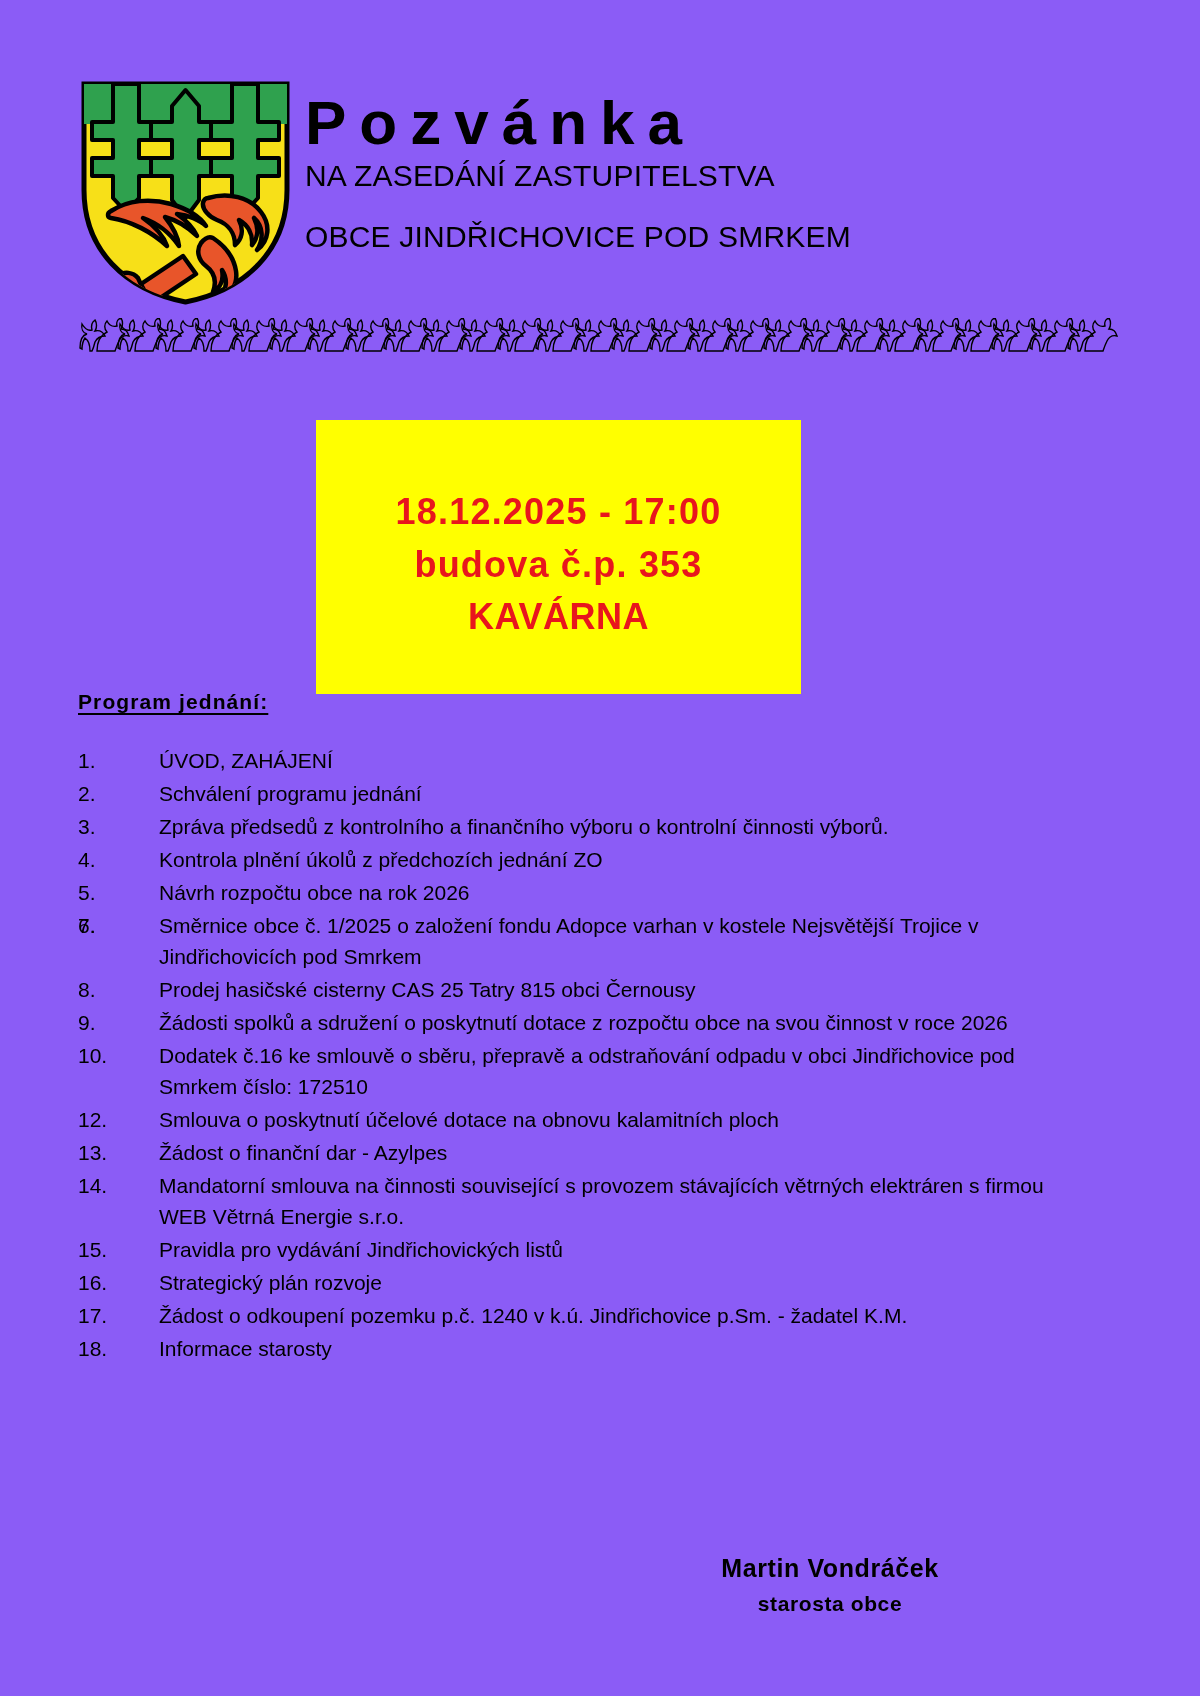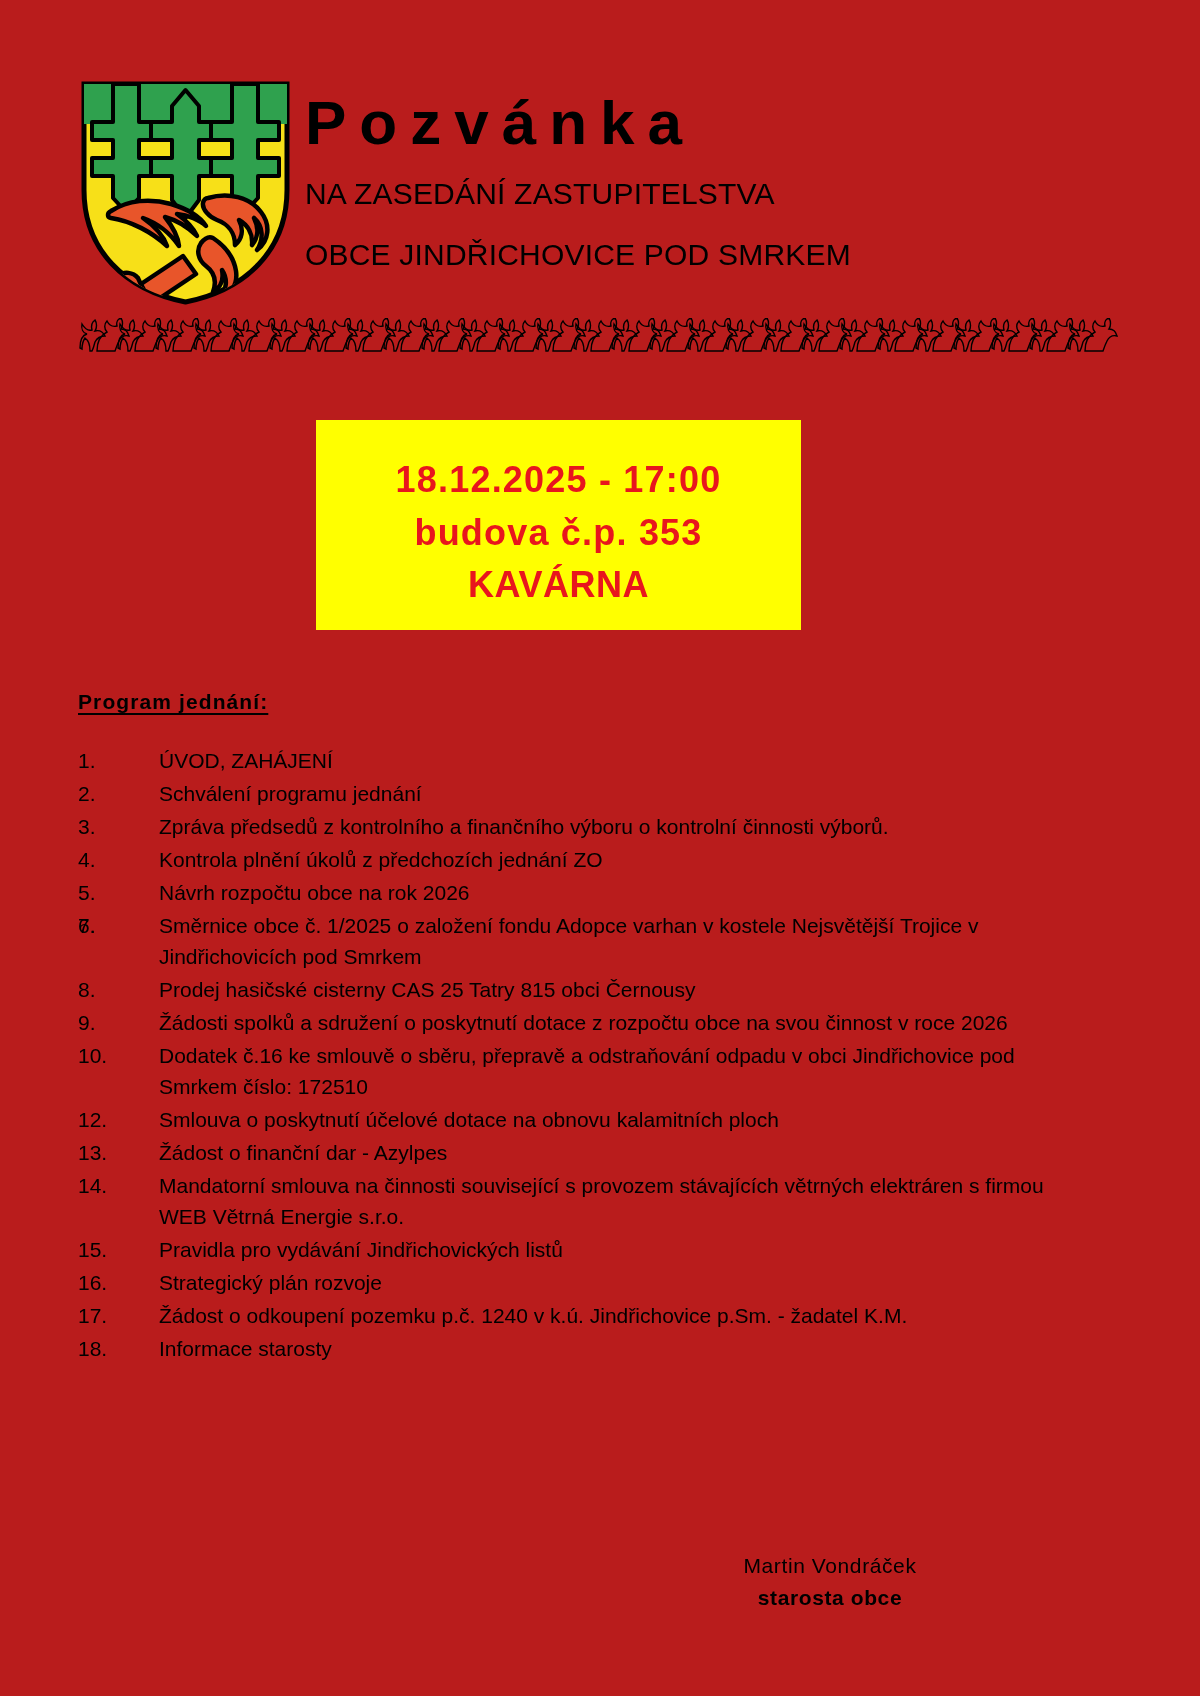--- a/index.html
+++ b/index.html
@@ -14,21 +14,21 @@
     font-family: "Liberation Sans", "DejaVu Sans", sans-serif;
     color: #000000;
     position: relative;
     overflow: hidden;
   }
 
   .page {
     position: relative;
     width: 1200px;
     height: 1696px;
-    background: #b91c1c;
+    background: #8b5cf6;
   }
 
   
   .header {
     position: absolute;
     left: 0;
     top: 0;
     width: 1200px;
     height: 310px;
   }
@@ -51,21 +51,20 @@
   .title-main {
     font-size: 62px;
     font-weight: bold;
     letter-spacing: 13px;
     line-height: 1.05;
     color: #000000;
     white-space: nowrap;
   }
 
   .subtitle {
-    margin-top: 18px;
     font-size: 30px;
     font-weight: normal;
     letter-spacing: 0.2px;
     line-height: 1.42;
     color: #000000;
     white-space: nowrap;
   }
 
   
   .divider {
@@ -80,21 +79,21 @@
     width: 100%;
     height: 100%;
   }
 
   
   .highlight-box {
     position: absolute;
     left: 316px;
     top: 420px;
     width: 485px;
-    height: 210px;
+    height: 274px;
     background: #ffff00;
     display: flex;
     flex-direction: column;
     align-items: center;
     justify-content: center;
     box-sizing: border-box;
     padding-top: 16px;
   }
   .highlight-line {
     color: #e8161d;
@@ -157,22 +156,22 @@
 
   
   .signature {
     position: absolute;
     left: 640px;
     top: 1550px;
     width: 380px;
     text-align: center;
   }
   .sig-name {
-    font-size: 21px;
-    font-weight: normal;
+    font-size: 25px;
+    font-weight: bold;
     letter-spacing: 0.6px;
     line-height: 1.5;
   }
   .sig-role {
     font-size: 21px;
     font-weight: bold;
     letter-spacing: 0.6px;
     line-height: 1.5;
   }
 </style>

